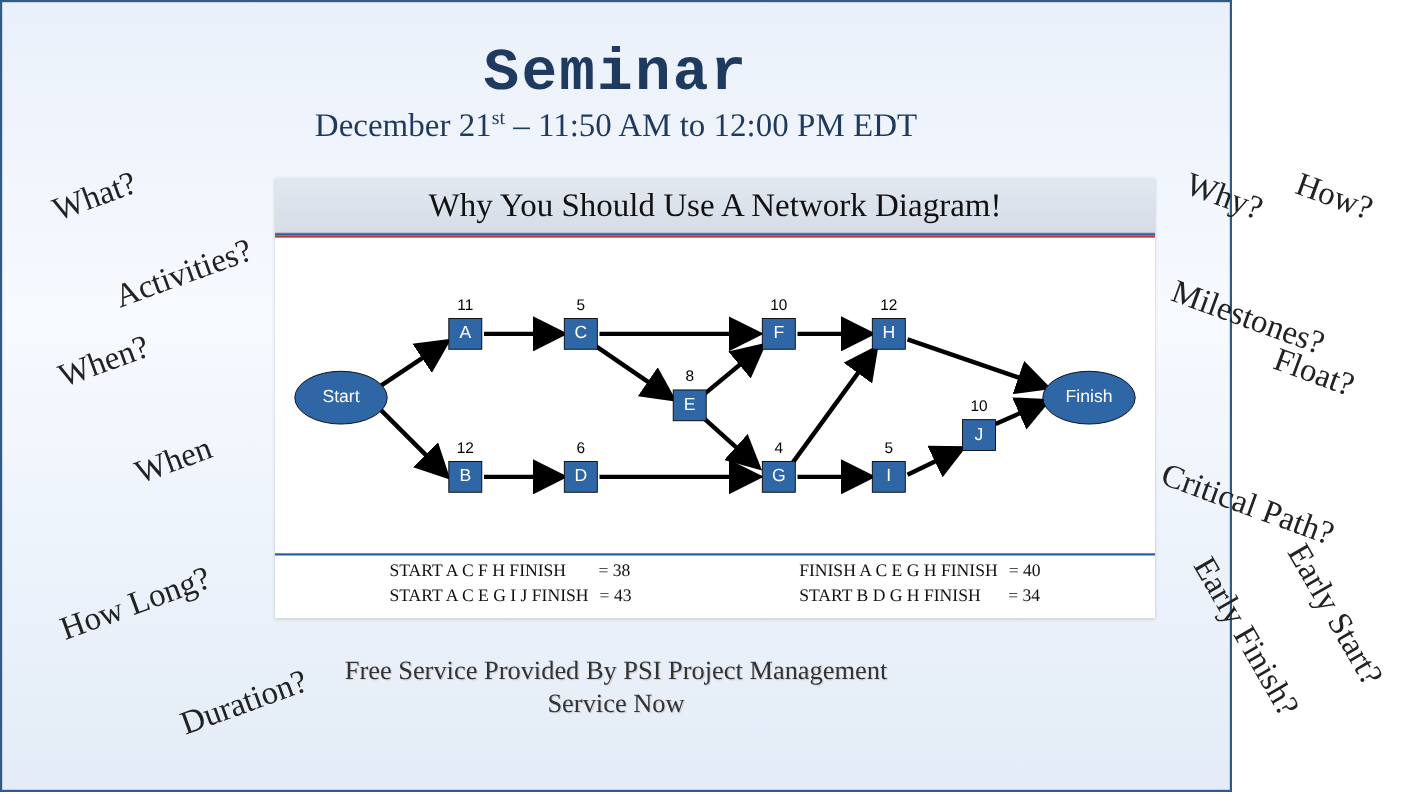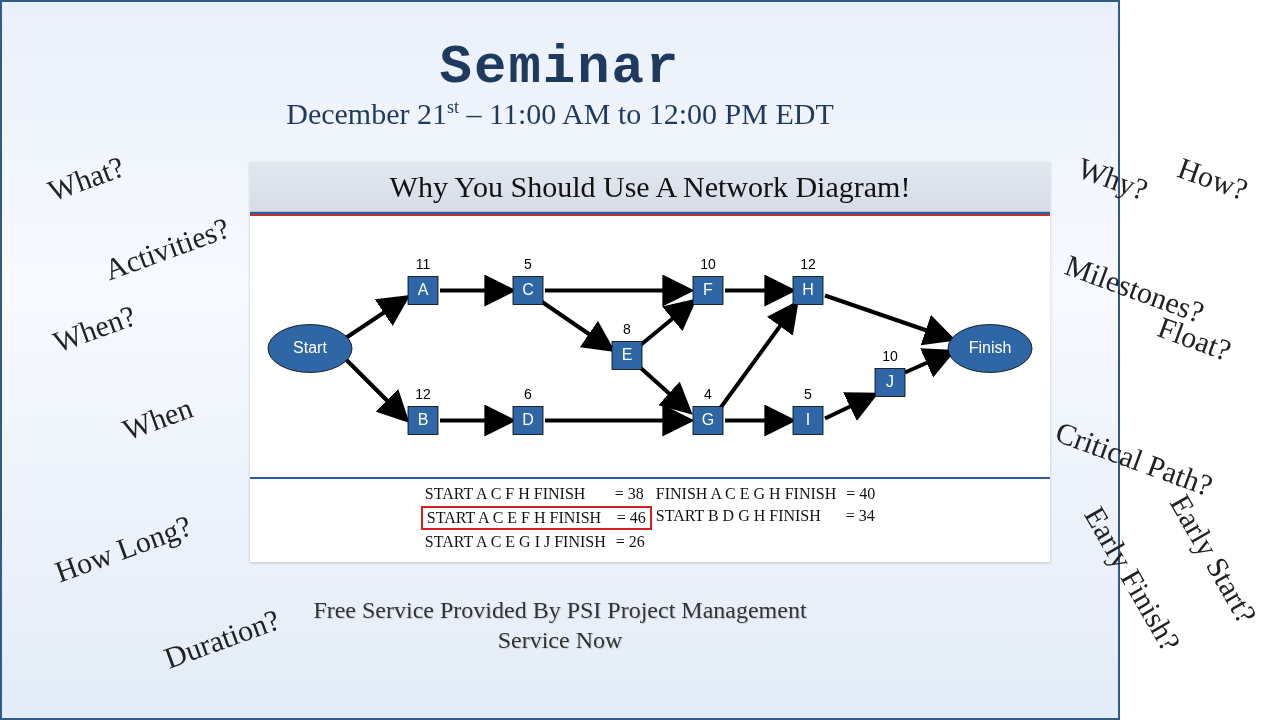--- a/index.html
+++ b/index.html
@@ -65,21 +65,20 @@
   .diagbox {
     position: absolute;
     left: 248px;
     top: 160px;
     width: 800px;
     height: 400px;
     background: #fff;
     box-shadow: 0 1px 3px rgba(0,0,0,0.2);
     display: flex;
     flex-direction: column;
-    align-items: center;
   }
   .diag-title {
     height: 50px;
     width: 100%;
     background: linear-gradient(#e2e8f0,#d6dde7);
     border-bottom: 1px solid #bbb;
     display: flex;
     align-items: center;
     justify-content: center;
     font-size: 30px;
@@ -119,21 +118,21 @@
   .nodelabel { fill: #fff; font-size: 16px; font-family: Arial, sans-serif; text-anchor: middle; dominant-baseline: middle; }
   .durlabel { fill: #000; font-size: 14px; font-family: Arial, sans-serif; text-anchor: middle; }
 </style>
 </head>
 <body>
 
 <div class="slide">
 
   <div class="title">Seminar</div>
   <div class="subtitle">
-    <span>December 21</span><sup>st</sup><span> – 11:00 AM to 12:00 PM EDT</span>
+    <span>December 21</span><sup>st</sup><span> – 11:50 AM to 12:00 PM EDT</span>
   </div>
 
   <div class="word" style="left:45px; top:160px; transform:rotate(-20deg);">What?</div>
   <div class="word" style="left:100px; top:230px; transform:rotate(-20deg);">Activities?</div>
   <div class="word" style="left:50px; top:310px; transform:rotate(-20deg);">When?</div>
   <div class="word" style="left:120px; top:400px; transform:rotate(-20deg);">When</div>
   <div class="word" style="left:50px; top:530px; transform:rotate(-20deg);">How Long?</div>
   <div class="word" style="left:160px; top:620px; transform:rotate(-20deg);">Duration?</div>
 
   <div class="word" style="left:1075px; top:160px; transform:rotate(20deg);">Why?</div>
@@ -233,27 +232,23 @@
         <text class="nodelabel" x="640" y="152">J</text>
         <text class="durlabel" x="640" y="130">10</text>
       </svg>
     </div>
     <div class="paths">
       <div class="pcol">
         <div class="pentry">
             <span class="ptext">START A C F H FINISH</span>
             <span class="pval">= 38</span>
           </div>
-        <div class="pentry highlight">
-            <span class="ptext">START A C E F H FINISH</span>
-            <span class="pval">= 46</span>
-          </div>
         <div class="pentry">
             <span class="ptext">START A C E G I J FINISH</span>
-            <span class="pval">= 26</span>
+            <span class="pval">= 43</span>
           </div>
       </div>
       <div class="pcol">
         <div class="pentry">
             <span class="ptext">FINISH A C E G H FINISH</span>
             <span class="pval">= 40</span>
           </div>
         <div class="pentry">
             <span class="ptext">START B D G H FINISH</span>
             <span class="pval">= 34</span>

